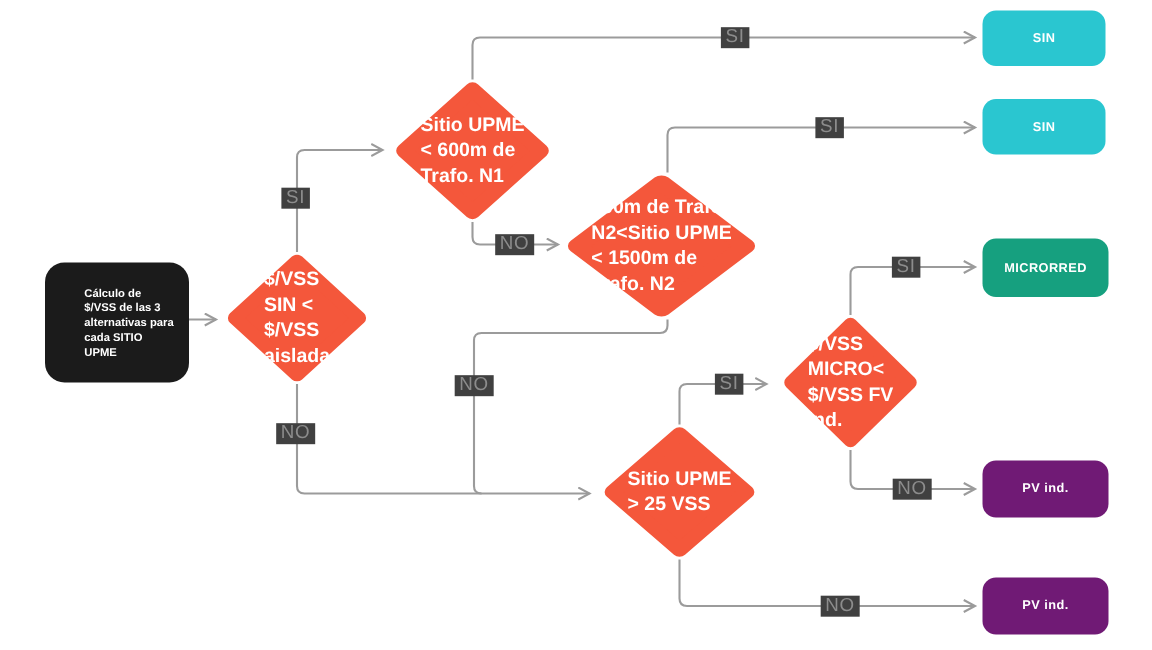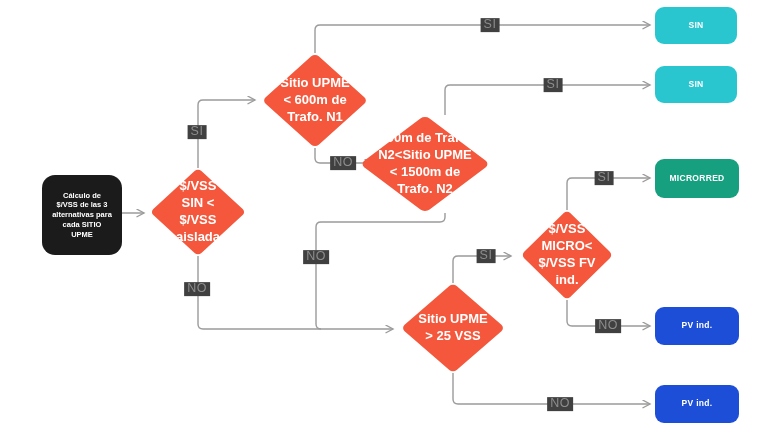--- a/index.html
+++ b/index.html
@@ -2,36 +2,36 @@
 <html><head>
 <meta charset="utf-8">
 <style>
   html,body{margin:0;padding:0;background:#ffffff;}
   .canvas{
     position:relative;width:768px;height:433px;background:#ffffff;overflow:hidden;
     font-family:"Liberation Sans", sans-serif;
   }
   .edges{position:absolute;left:0;top:0;width:768px;height:433px;}
   .edges path{fill:none;stroke:#9b9b9b;stroke-width:1.4px;}
-  .node{position:absolute;display:flex;align-items:center;justify-content:center;text-align:center;}
+  .node{position:absolute;display:flex;align-items:center;justify-content:center;text-align:left;}
   .node .lbl{
     position:relative;z-index:2;color:#ffffff;font-weight:bold;
     font-size:13px;line-height:1.3;white-space:pre-line;
   }
   .diamond .shape{position:absolute;left:0;top:0;width:100%;height:100%;z-index:1;overflow:visible;}
   .diamond polygon{fill:#f4573b;stroke:#f4573b;stroke-width:10;stroke-linejoin:round;}
   .rounded{border-radius:9px;}
   .start{
     background:#1b1b1b;border-radius:13px;
   }
   .start .lbl{font-size:7.5px;}
   .terminal .lbl{font-size:8.5px;letter-spacing:.3px;}
   .t-sin{background:#2ac6d0;}
   .t-green{background:#16a07f;}
-  .t-yellow{background:#1d4ed8;}
+  .t-yellow{background:#701a75;}
   .edge-label{
     position:absolute;transform:translate(-50%,-50%);z-index:3;
     background:#404040;padding:0 3px;color:#8c8c8c;font-size:12.5px;
     letter-spacing:.5px;line-height:1.1;
   }
 </style>
 </head>
 <body>
 
 <div class="canvas">
@@ -59,21 +59,21 @@
   <span class="edge-label" style="left:197px;top:289px;">NO</span>
   <span class="edge-label" style="left:490px;top:25px;">SI</span>
   <span class="edge-label" style="left:343px;top:163px;">NO</span>
   <span class="edge-label" style="left:553px;top:85px;">SI</span>
   <span class="edge-label" style="left:316px;top:257px;">NO</span>
   <span class="edge-label" style="left:486px;top:256px;">SI</span>
   <span class="edge-label" style="left:560px;top:404px;">NO</span>
   <span class="edge-label" style="left:604px;top:178px;">SI</span>
   <span class="edge-label" style="left:608px;top:326px;">NO</span>
 
-  <div class="node start" style="left:42px;top:175px;width:80px;height:80px;">
+  <div class="node start" style="left:30px;top:175px;width:80px;height:80px;padding-left:16px;">
     <span class="lbl">Cálculo de
 $/VSS de las 3
 alternativas para
 cada SITIO
 UPME</span>
   </div>
 
   <div class="node diamond" style="left:150px;top:168px;width:96px;height:88px;">
     <svg class="shape" viewBox="0 0 100 100" preserveAspectRatio="none">
         <polygon points="50,7 93,50 50,93 7,50"></polygon>
@@ -86,21 +86,21 @@
 
   <div class="node diamond" style="left:262px;top:53px;width:106px;height:95px;">
     <svg class="shape" viewBox="0 0 100 100" preserveAspectRatio="none">
         <polygon points="50,7 93,50 50,93 7,50"></polygon>
       </svg>
     <span class="lbl">Sitio UPME
 &lt; 600m de
 Trafo. N1</span>
   </div>
 
-  <div class="node diamond" style="left:360px;top:115px;width:130px;height:98px;">
+  <div class="node diamond" style="left:376px;top:115px;width:130px;height:98px;">
     <svg class="shape" viewBox="0 0 100 100" preserveAspectRatio="none">
         <polygon points="50,7 93,50 50,93 7,50"></polygon>
       </svg>
     <span class="lbl">600m de Trafo.
 N2&lt;Sitio UPME
 &lt; 1500m de
 Trafo. N2</span>
   </div>
 
   <div class="node diamond" style="left:521px;top:210px;width:92px;height:90px;">

